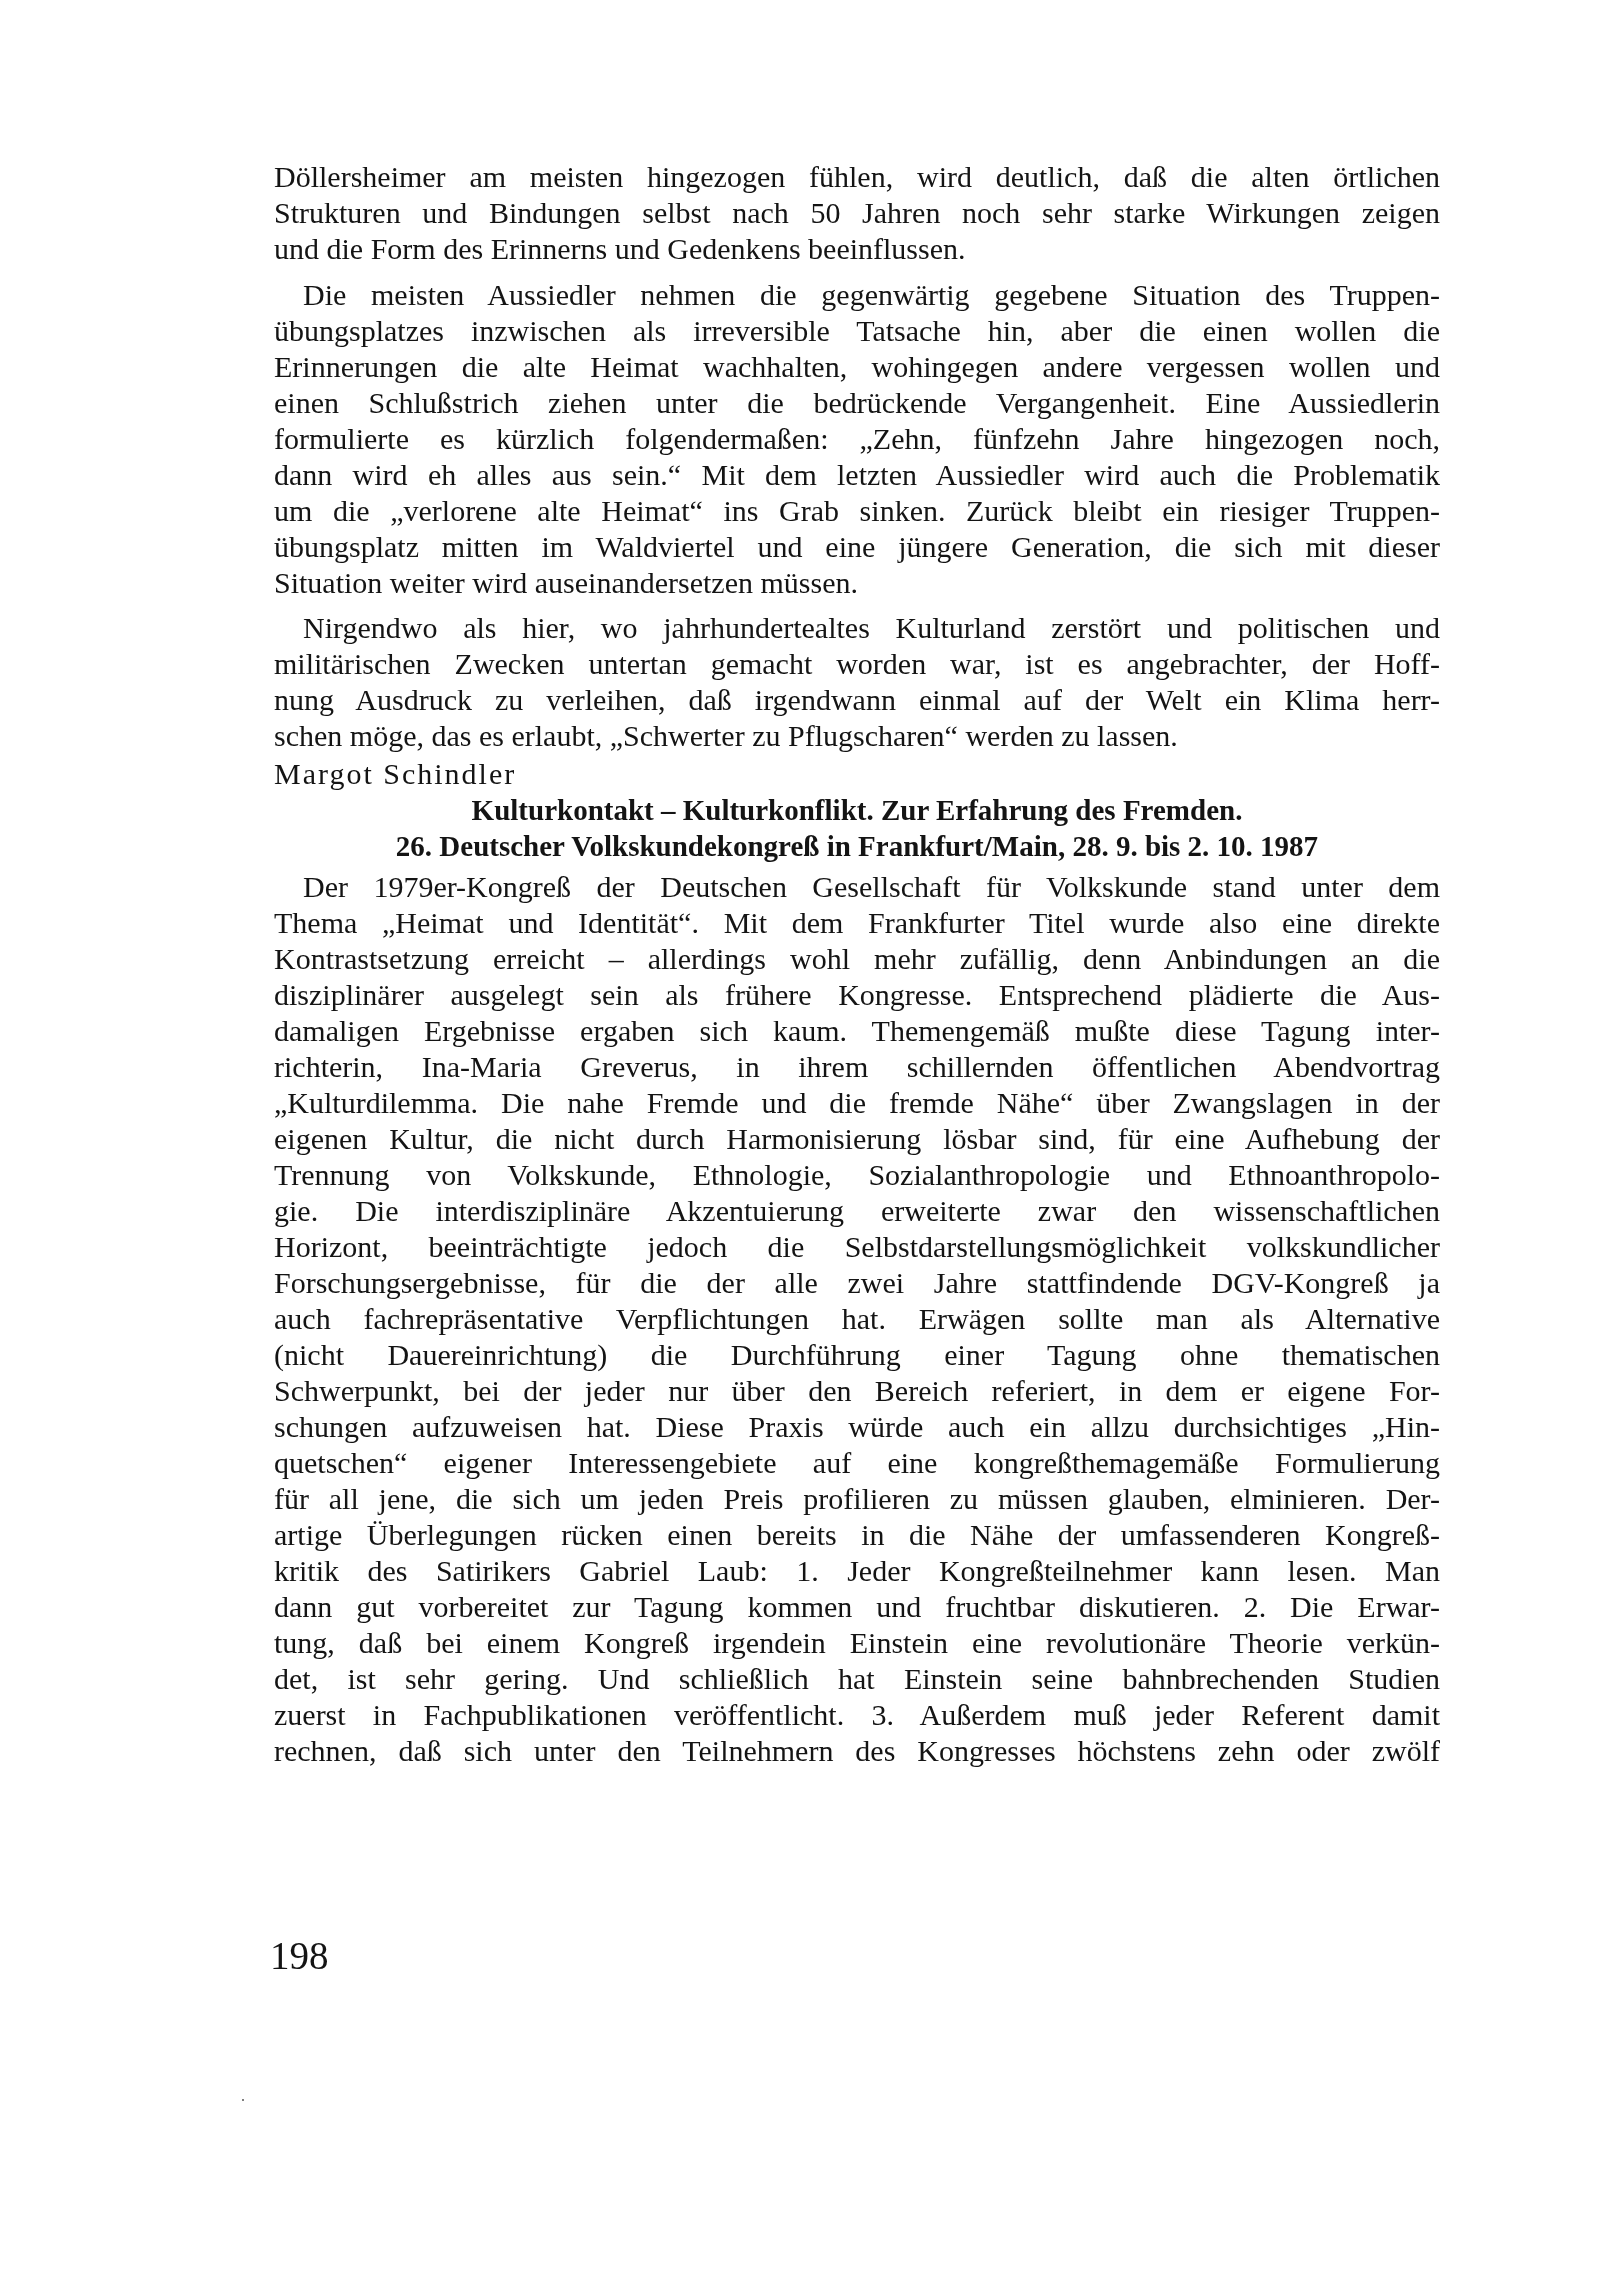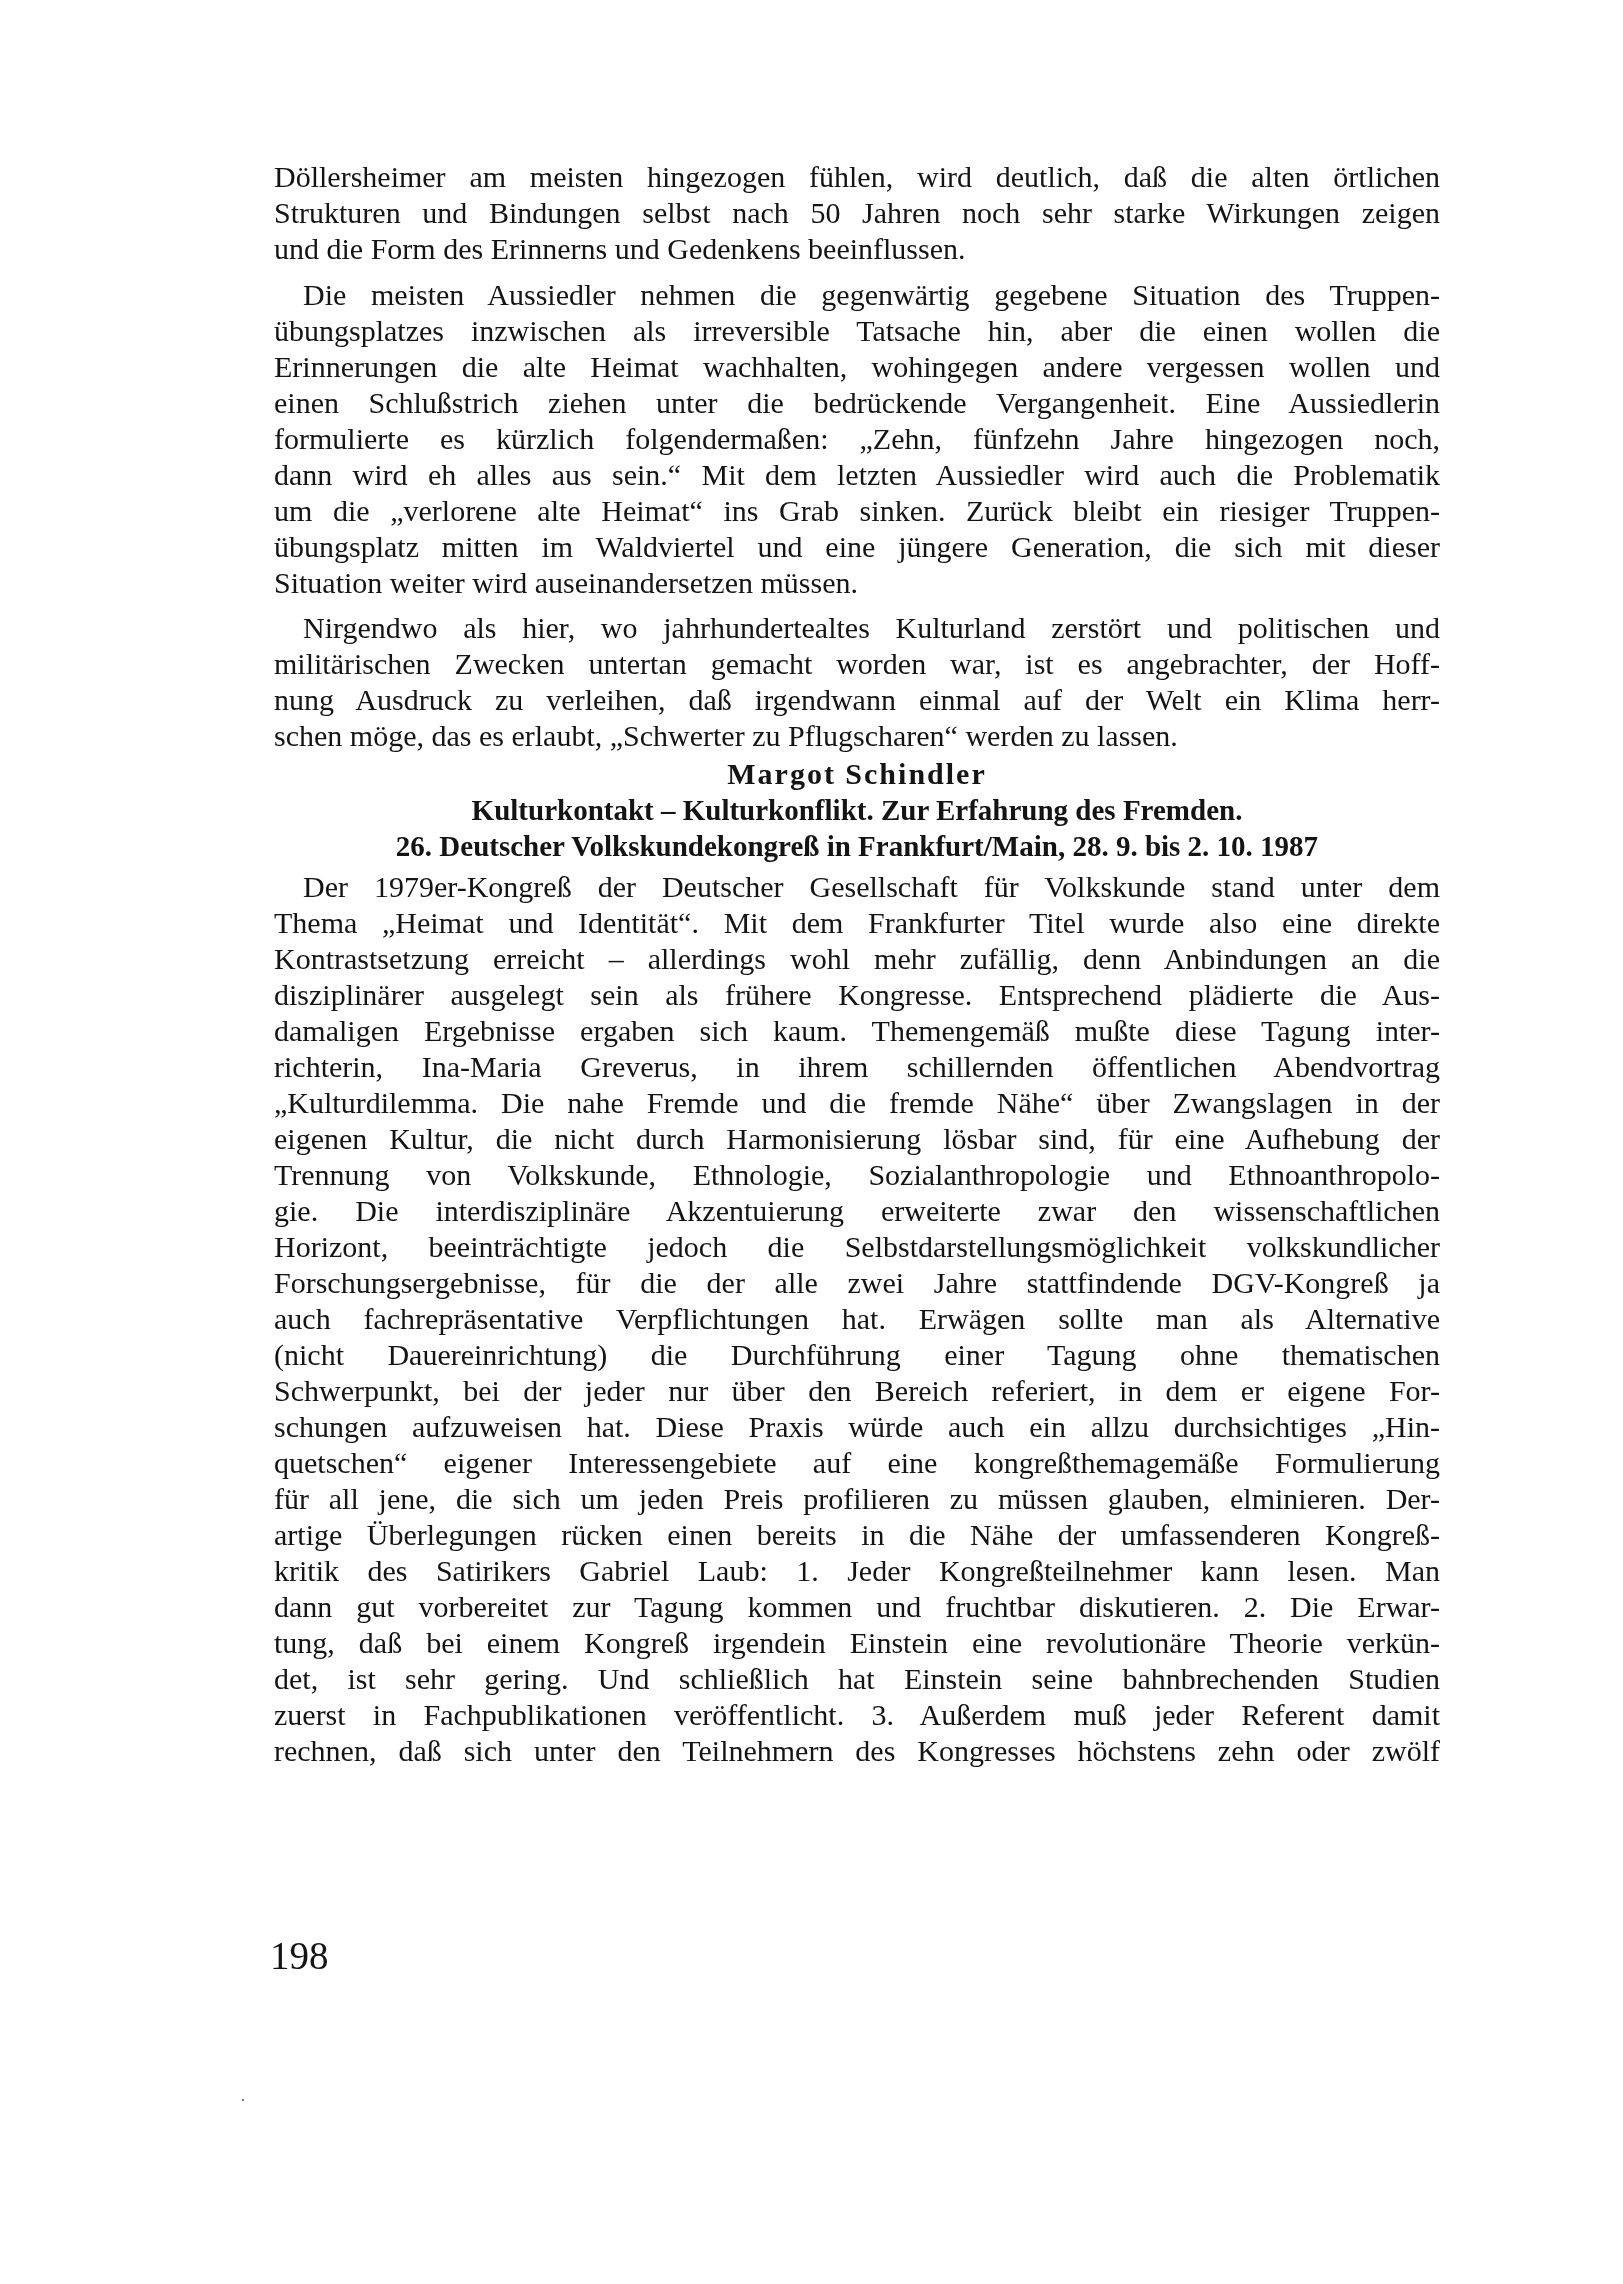--- a/index.html
+++ b/index.html
@@ -10,21 +10,21 @@
     color: #141414; font-size: 30px; line-height: 36px;
   }
   .line {
     display: block; white-space: nowrap; text-align: justify; text-align-last: justify;
     height: 36px; overflow: visible;
   }
   .line.last { text-align-last: left; }
   .line.indent { padding-left: 29px; }
   .para { margin-bottom: 9.7px; }
   .signature {
-    display: block; text-align: center; letter-spacing: 2px; height: 36px; margin-top: 1.6px; font-weight: bold;
+    display: block; text-align: left; letter-spacing: 2px; height: 36px; margin-top: 1.6px;
   }
   .heading {
     text-align: center; font-weight: bold; font-size: 29px; line-height: 36px;
   }
   .heading .hline { display: block; white-space: nowrap; }
   .heading + .para { margin-top: 4.9px; }
   .page-number {
     position: absolute; left: 270px; top: 1933px;
     font-family: "Liberation Serif", "DejaVu Serif", serif; font-size: 39px; color: #141414;
   }
@@ -61,21 +61,21 @@
   </div>
 
   <span class="signature">Margot Schindler</span>
 
   <div class="heading">
     <span class="hline">Kulturkontakt – Kulturkonflikt. Zur Erfahrung des Fremden.</span>
     <span class="hline">26. Deutscher Volkskundekongreß in Frankfurt/Main, 28. 9. bis 2. 10. 1987</span>
   </div>
 
   <div class="para">
-    <span class="line indent">Der 1979er-Kongreß der Deutscher Gesellschaft für Volkskunde stand unter dem</span>
+    <span class="line indent">Der 1979er-Kongreß der Deutschen Gesellschaft für Volkskunde stand unter dem</span>
     <span class="line">Thema „Heimat und Identität“. Mit dem Frankfurter Titel wurde also eine direkte</span>
     <span class="line">Kontrastsetzung erreicht – allerdings wohl mehr zufällig, denn Anbindungen an die</span>
     <span class="line">disziplinärer ausgelegt sein als frühere Kongresse. Entsprechend plädierte die Aus-</span>
     <span class="line">damaligen Ergebnisse ergaben sich kaum. Themengemäß mußte diese Tagung inter-</span>
     <span class="line">richterin, Ina-Maria Greverus, in ihrem schillernden öffentlichen Abendvortrag</span>
     <span class="line">„Kulturdilemma. Die nahe Fremde und die fremde Nähe“ über Zwangslagen in der</span>
     <span class="line">eigenen Kultur, die nicht durch Harmonisierung lösbar sind, für eine Aufhebung der</span>
     <span class="line">Trennung von Volkskunde, Ethnologie, Sozialanthropologie und Ethnoanthropolo-</span>
     <span class="line">gie. Die interdisziplinäre Akzentuierung erweiterte zwar den wissenschaftlichen</span>
     <span class="line">Horizont, beeinträchtigte jedoch die Selbstdarstellungsmöglichkeit volkskundlicher</span>

